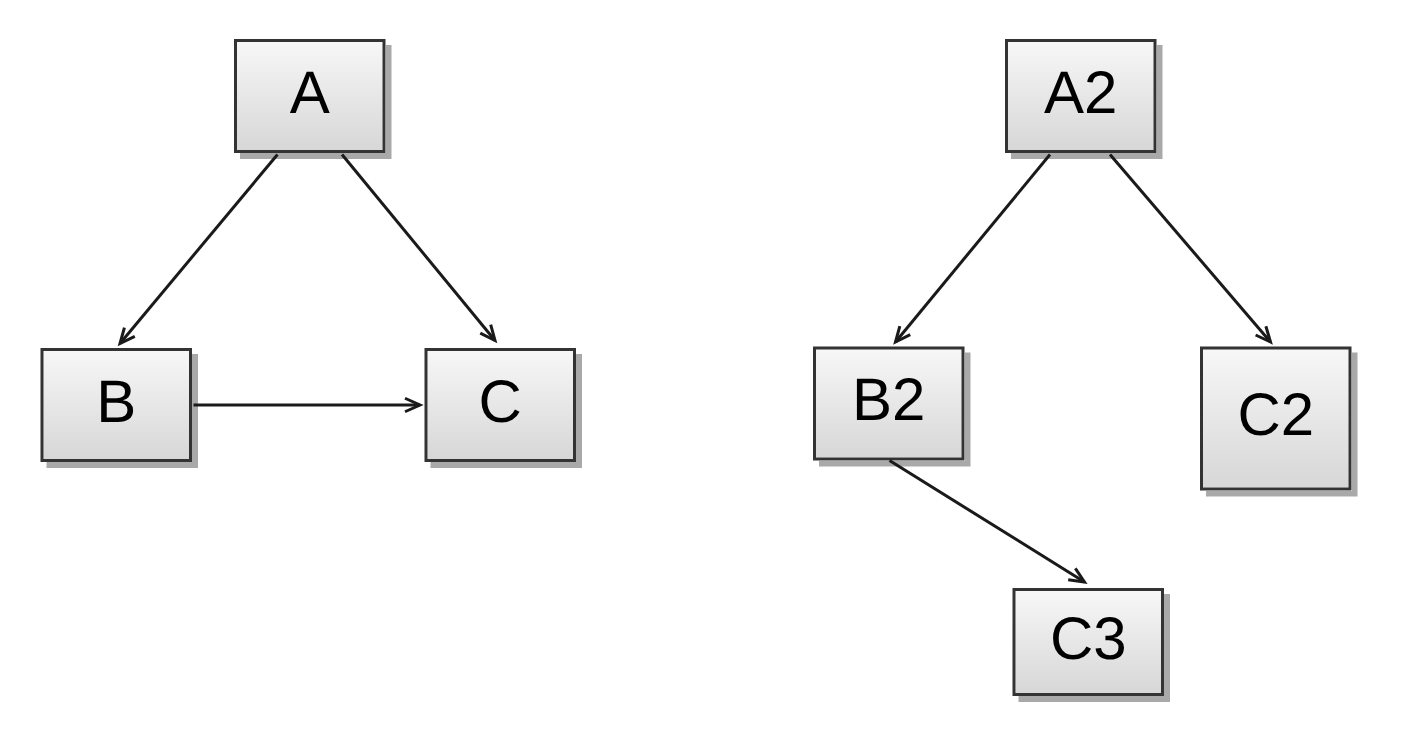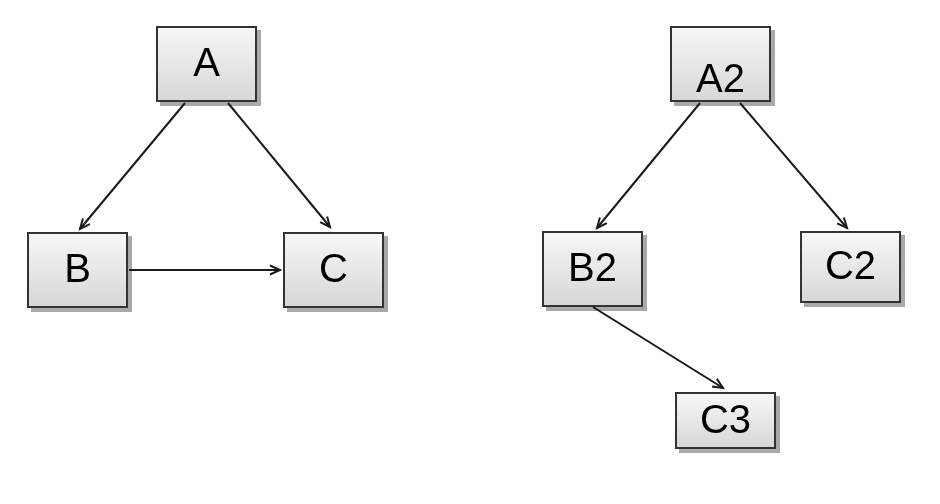--- a/index.html
+++ b/index.html
@@ -57,30 +57,30 @@
   <div class="nodes-layer">
       <div class="node" style="left: 156px; top: 26px; width: 101px; height: 76px;">
         <span>A</span>
       </div>
       <div class="node" style="left: 27px; top: 232px; width: 101px; height: 76px;">
         <span>B</span>
       </div>
       <div class="node" style="left: 283px; top: 232px; width: 101px; height: 76px;">
         <span>C</span>
       </div>
-      <div class="node" style="left: 670px; top: 26px; width: 101px; height: 76px; align-items: flex-end;">
+      <div class="node" style="left: 670px; top: 26px; width: 101px; height: 76px;">
         <span>A2</span>
       </div>
       <div class="node" style="left: 542px; top: 231px; width: 101px; height: 76px; justify-content: center;">
         <span>B2</span>
       </div>
-      <div class="node" style="left: 800px; top: 231px; width: 101px; height: 72px;">
+      <div class="node" style="left: 800px; top: 231px; width: 101px; height: 96px;">
         <span>C2</span>
       </div>
-      <div class="node" style="left: 675px; top: 392px; width: 101px; height: 57px;">
+      <div class="node" style="left: 675px; top: 392px; width: 101px; height: 72px;">
         <span>C3</span>
       </div>
     </div>
   <svg class="edges-layer" width="940" height="504" viewBox="0 0 940 504" xmlns="http://www.w3.org/2000/svg">
     <defs>
       <marker id="arrowhead" markerWidth="14" markerHeight="14" refX="11" refY="6" orient="auto" markerUnits="userSpaceOnUse">
         <path d="M1,1.5 L11,6 L1,10.5"></path>
       </marker>
     </defs>
   <line x1="185" y1="103" x2="80" y2="229" marker-end="url(#arrowhead)"></line>

